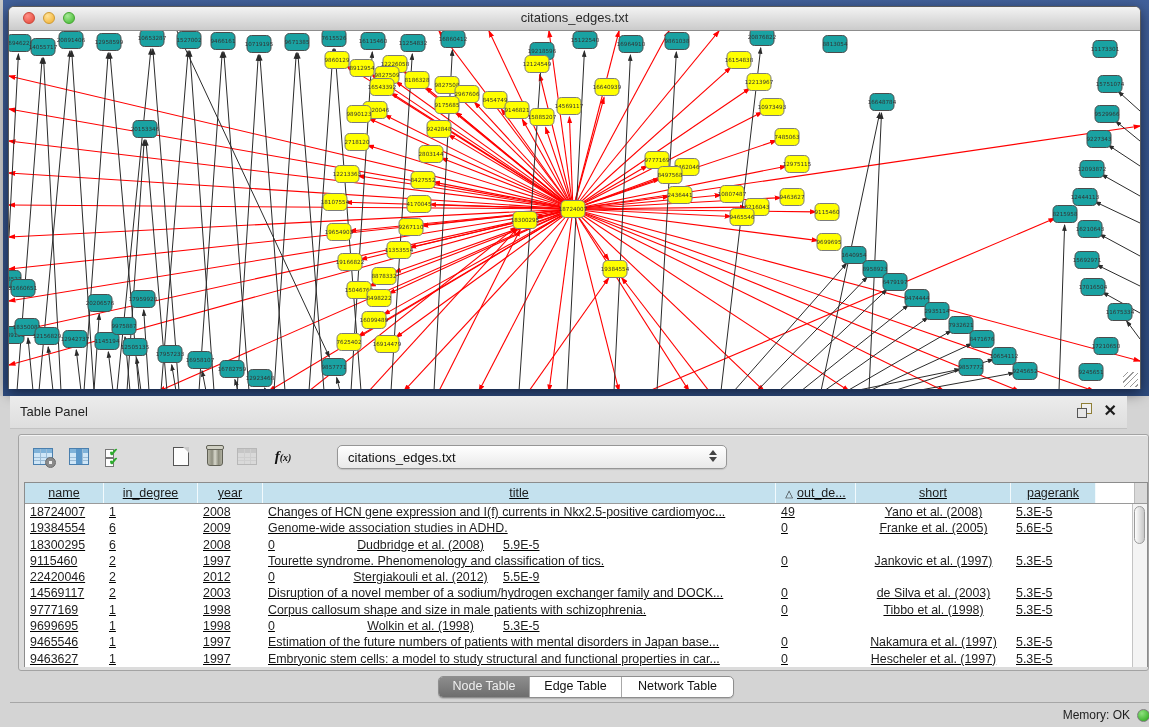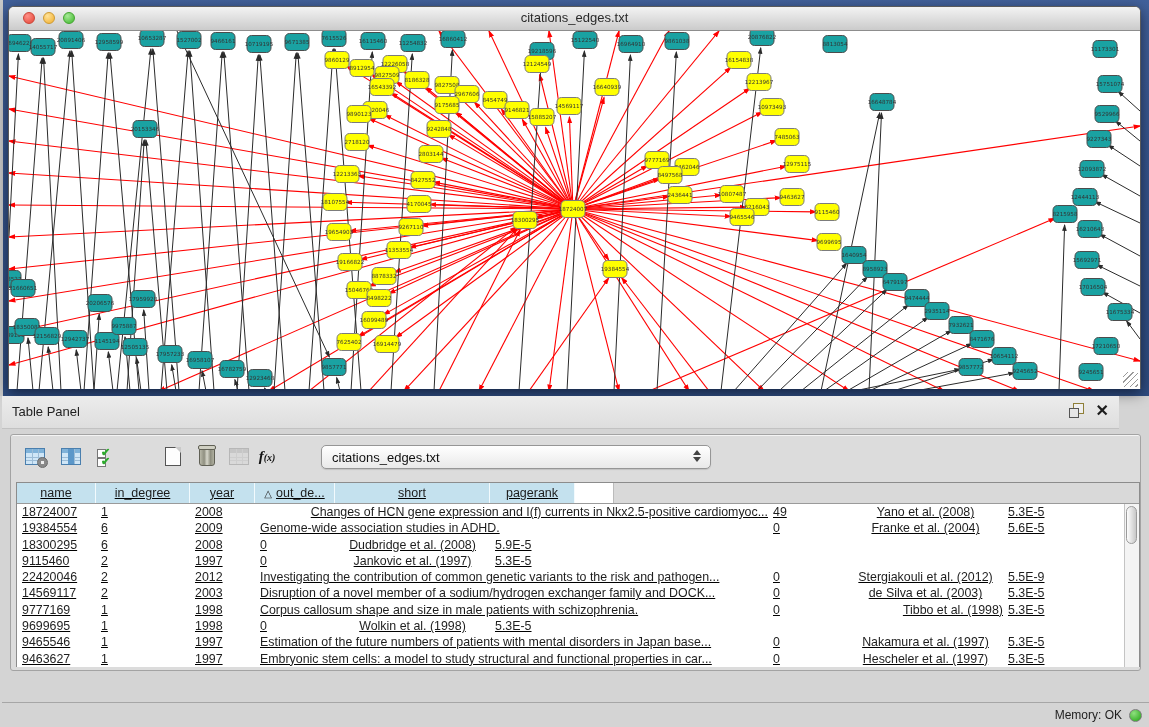--- a/index.html
+++ b/index.html
@@ -17,21 +17,21 @@
     font-size:13px;color:#2a2a2a;}
   .lights{position:absolute;left:14px;top:5px;display:flex;gap:8px;}
   .light{width:12px;height:12px;border-radius:50%;box-sizing:border-box;}
   .light.red{background:radial-gradient(circle at 35% 30%,#ff9088,#ec5b4e 70%);border:1px solid #c94437;}
   .light.yellow{background:radial-gradient(circle at 35% 30%,#ffe39a,#f5bd4c 70%);border:1px solid #cd9a32;}
   .light.green{background:radial-gradient(circle at 35% 30%,#a8e998,#5cc64a 70%);border:1px solid #43a42f;}
   .canvas{position:relative;width:1131px;height:358px;background:#ffffff;overflow:hidden;}
   .grip{position:absolute;right:2px;bottom:2px;width:15px;height:15px;
     background:repeating-linear-gradient(135deg,transparent 0 3px,#9a9a9a 3px 4px);}
   
-  .panel{position:absolute;left:2px;top:396px;width:1117px;height:331px;background:#d4d4d4;}
+  .panel{position:absolute;left:10px;top:396px;width:1117px;height:331px;background:#d4d4d4;}
   .panel-header{position:relative;height:32px;background:linear-gradient(180deg,#ececec,#dedede);
     border-bottom:1px solid #c2c2c2;}
   .panel-header .ptitle{position:absolute;left:10px;top:8px;font-size:13px;color:#222;}
   .ph-icons{position:absolute;right:10px;top:7px;display:flex;align-items:center;gap:12px;}
   .float-ic{position:relative;width:15px;height:15px;}
   .float-ic .b1{position:absolute;right:0;top:0;width:9px;height:9px;border:1.5px solid #8f7f37;background:#efefef;}
   .float-ic .b2{position:absolute;left:0;bottom:0;width:8px;height:8px;border:1.5px solid #555;background:#e6e6e6;}
   .close-ic{font-size:16px;font-weight:bold;color:#1c1c1c;line-height:15px;}
   .inner-box{position:absolute;left:8px;top:38px;width:1131px;height:237px;
     border:1px solid #a3a3a3;border-radius:3px;background:#dcdcdc;box-sizing:border-box;
@@ -798,103 +798,104 @@
       </span>
       <span class="tbtn" style="margin-left:4px;opacity:.55;">
         <span class="mtable gray">
             <span class="hdr"></span>
             <span class="l1"></span>
             <span class="l2"></span>
             <span class="c1"></span>
             <span class="c2"></span>
           </span>
       </span>
-      <span class="tbtn" style="">
+      <span class="tbtn" style="margin-left:8px;">
         <span class="fx">f<small>(x)</small></span>
       </span>
       <span class="combo">
         <span class="val">citations_edges.txt</span>
         <span class="steppers">
             <div class="up"></div>
             <div class="dn"></div>
           </span>
       </span>
     </div>
 
     <div class="tablewrap">
       <div class="thead" id="thead">
           <div class="th" style="width: 79px;">name</div>
           <div class="th" style="width: 94px;">in_degree</div>
           <div class="th" style="width: 65px;">year</div>
+          <div class="th" style="width: 513px;">title</div>
           <div class="th" style="width: 80px;"><span class="sort">△</span>out_de...</div>
           <div class="th" style="width: 155px;">short</div>
           <div class="th" style="width: 85px;">pagerank</div>
           <div class="th filler" style="width: 38px;"></div>
           <div class="th corner" style="flex: 1 1 0%;"></div>
         </div>
       <div class="tbody" id="tbody">
         <div class="trow">
             <div class="td" style="width: 79px;">18724007</div>
             <div class="td" style="width: 94px;">1</div>
             <div class="td" style="width: 65px;">2008</div>
-            <div class="td" style="width: 513px; text-align: right;">Changes of HCN gene expression and I(f) currents in Nkx2.5-positive cardiomyoc...</div>
+            <div class="td" style="width: 513px;">Changes of HCN gene expression and I(f) currents in Nkx2.5-positive cardiomyoc...</div>
             <div class="td" style="width: 80px;">49</div>
             <div class="td center" style="width: 155px;">Yano et al. (2008)</div>
             <div class="td" style="width: 85px;">5.3E-5</div>
           </div>
           <div class="trow">
             <div class="td" style="width: 79px;">19384554</div>
             <div class="td" style="width: 94px;">6</div>
             <div class="td" style="width: 65px;">2009</div>
             <div class="td" style="width: 513px;">Genome-wide association studies in ADHD.</div>
             <div class="td" style="width: 80px;">0</div>
-            <div class="td center" style="width: 155px;">Franke et al. (2004)</div>
+            <div class="td center" style="width: 155px;">Franke et al. (2005)</div>
             <div class="td" style="width: 85px;">5.6E-5</div>
           </div>
           <div class="trow">
             <div class="td" style="width: 79px;">18300295</div>
             <div class="td" style="width: 94px;">6</div>
             <div class="td" style="width: 65px;">2008</div>
             <div class="td" style="width: 80px;">0</div>
             <div class="td center" style="width: 155px;">Dudbridge et al. (2008)</div>
             <div class="td" style="width: 85px;">5.9E-5</div>
           </div>
           <div class="trow">
             <div class="td" style="width: 79px;">9115460</div>
             <div class="td" style="width: 94px;">2</div>
             <div class="td" style="width: 65px;">1997</div>
+            <div class="td" style="width: 513px;">Tourette syndrome. Phenomenology and classification of tics.</div>
             <div class="td" style="width: 80px;">0</div>
             <div class="td center" style="width: 155px;">Jankovic et al. (1997)</div>
             <div class="td" style="width: 85px;">5.3E-5</div>
           </div>
           <div class="trow">
             <div class="td" style="width: 79px;">22420046</div>
             <div class="td" style="width: 94px;">2</div>
             <div class="td" style="width: 65px;">2012</div>
-            <div class="td" style="width: 513px;">Investigating the contribution of common genetic variants to the risk and pathogen...</div>
             <div class="td" style="width: 80px;">0</div>
             <div class="td center" style="width: 155px;">Stergiakouli et al. (2012)</div>
             <div class="td" style="width: 85px;">5.5E-9</div>
           </div>
           <div class="trow">
             <div class="td" style="width: 79px;">14569117</div>
             <div class="td" style="width: 94px;">2</div>
             <div class="td" style="width: 65px;">2003</div>
             <div class="td" style="width: 513px;">Disruption of a novel member of a sodium/hydrogen exchanger family and DOCK...</div>
             <div class="td" style="width: 80px;">0</div>
             <div class="td center" style="width: 155px;">de Silva et al. (2003)</div>
             <div class="td" style="width: 85px;">5.3E-5</div>
           </div>
           <div class="trow">
             <div class="td" style="width: 79px;">9777169</div>
             <div class="td" style="width: 94px;">1</div>
             <div class="td" style="width: 65px;">1998</div>
             <div class="td" style="width: 513px;">Corpus callosum shape and size in male patients with schizophrenia.</div>
             <div class="td" style="width: 80px;">0</div>
-            <div class="td center" style="width: 155px; text-align: right;">Tibbo et al. (1998)</div>
+            <div class="td center" style="width: 155px;">Tibbo et al. (1998)</div>
             <div class="td" style="width: 85px;">5.3E-5</div>
           </div>
           <div class="trow">
             <div class="td" style="width: 79px;">9699695</div>
             <div class="td" style="width: 94px;">1</div>
             <div class="td" style="width: 65px;">1998</div>
             <div class="td" style="width: 80px;">0</div>
             <div class="td center" style="width: 155px;">Wolkin et al. (1998)</div>
             <div class="td" style="width: 85px;">5.3E-5</div>
           </div>
@@ -916,18 +917,23 @@
             <div class="td center" style="width: 155px;">Hescheler et al. (1997)</div>
             <div class="td" style="width: 85px;">5.3E-5</div>
           </div>
           <div class="vscroll">
           <div class="vthumb"></div>
         </div>
       </div>
     </div>
   </div>
 
+  <div class="tabs" id="tabs">
+      <div class="tab active" style="width: 90px;">Node Table</div>
+      <div class="tab" style="width: 92px;">Edge Table</div>
+      <div class="tab" style="width: 112px;">Network Table</div>
+    </div>
 
   <div class="statusbar">
     <span class="mem">Memory: OK</span>
     <span class="memdot"></span>
   </div>
 </div>
 
 </body></html>

